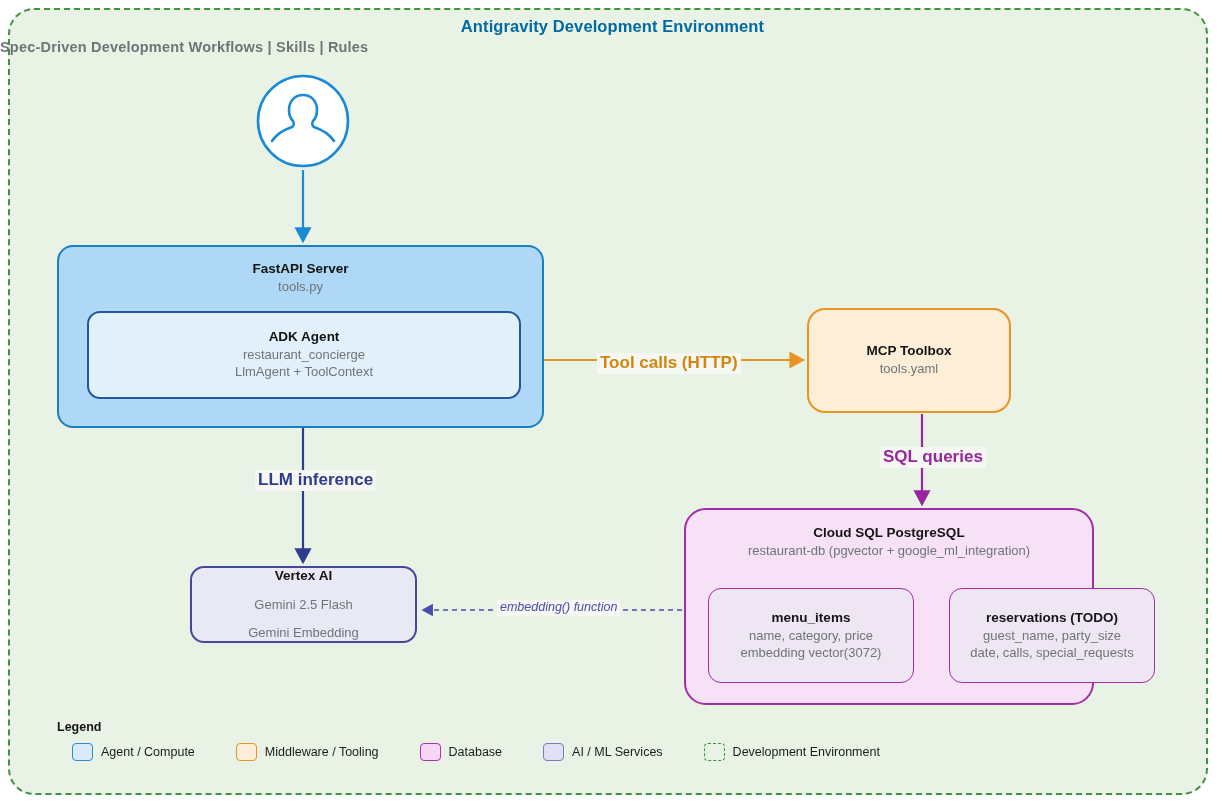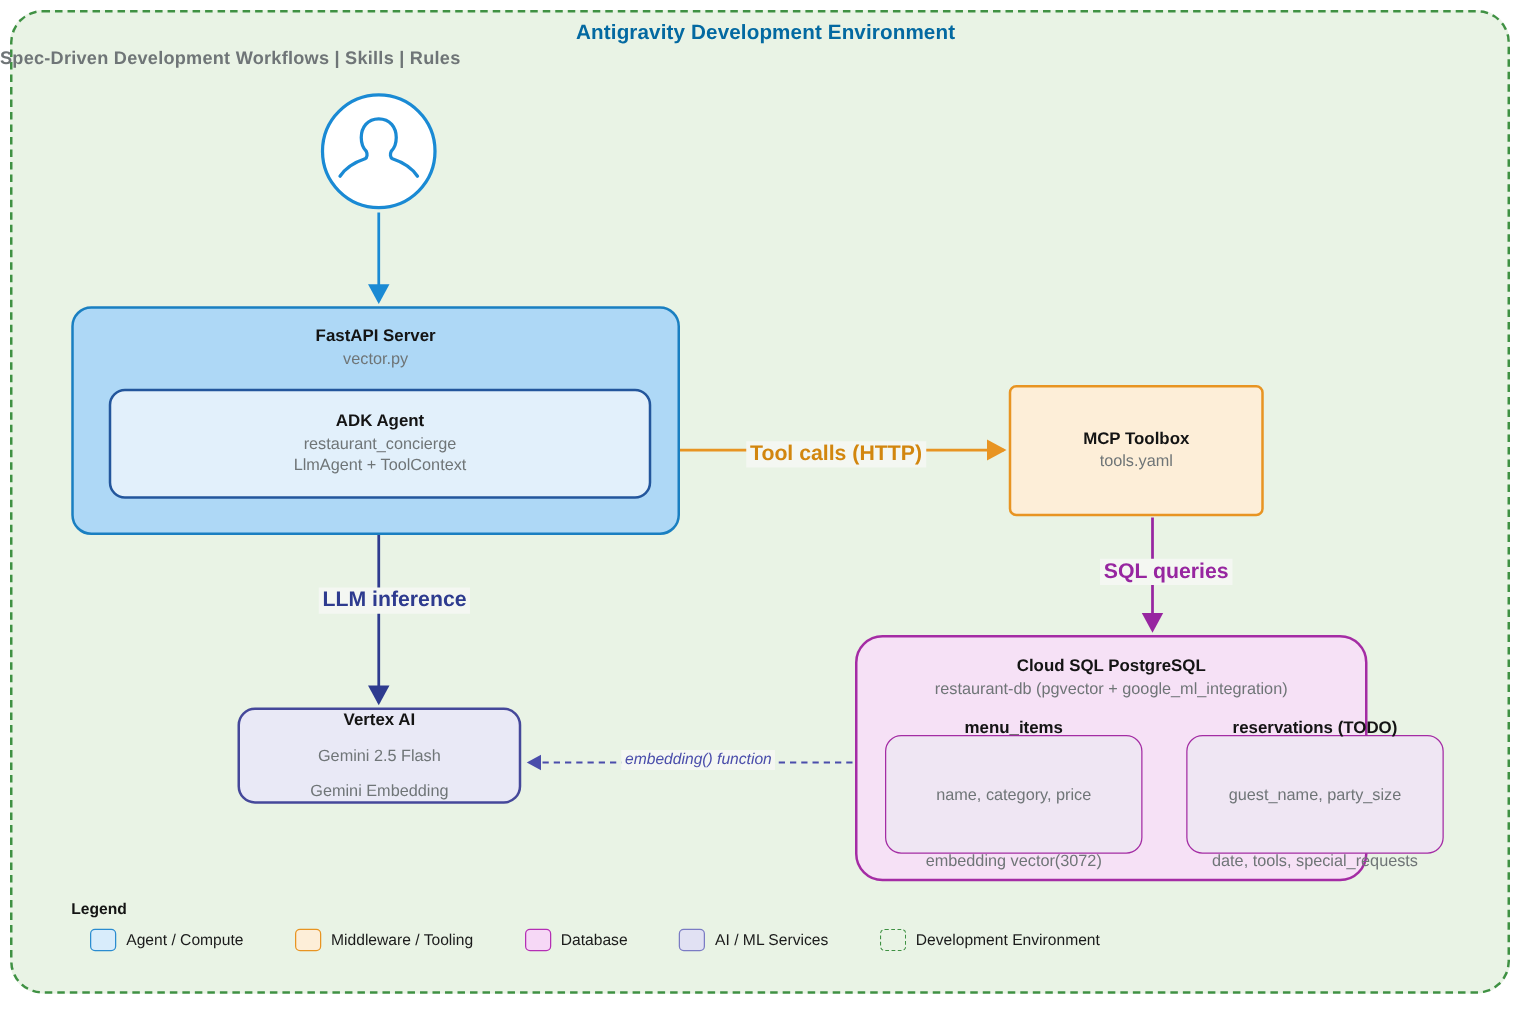--- a/index.html
+++ b/index.html
@@ -92,21 +92,21 @@
     border-radius: 13px;
     justify-content: center;
     text-align: center;
   }
 
   
   .box-mcp {
     left: 807px; top: 308px; width: 204px; height: 105px;
     background: #fdeed8;
     border: 2.5px solid #e89422;
-    border-radius: 6px;
+    border-radius: 18px;
     justify-content: center;
   }
 
   
   .box-vertex {
     left: 190px; top: 566px; width: 227px; height: 77px;
     background: #e9e9f6;
     border: 2.5px solid #45489a;
     border-radius: 14px;
     justify-content: space-between;
@@ -119,21 +119,20 @@
     border: 2.5px solid #a42ca4;
     border-radius: 22px;
     padding-top: 15px;
   }
   .box-table {
     top: 588px; width: 206px; height: 95px;
     background: #efe6f3;
     border: 1.8px solid #a42ca4;
     border-radius: 13px;
     justify-content: center;
-    gap: 36px;
   }
   .box-menu-items { left: 708px; }
   .box-reservations { left: 937px; margin-left: 12px; }
 
   
   .user-icon {
     position: absolute;
     left: 255px;
     top: 73px;
     width: 96px;
@@ -253,21 +252,21 @@
   <svg class="user-icon" viewBox="0 0 96 96">
     <circle cx="48" cy="48" r="45" fill="#ffffff" stroke="#1a8ad4" stroke-width="2.6"></circle>
     <path d="M48 22 c-9 0 -14 7 -14 15 c0 5 2 9 4 11 c1 2 1 5 -1 6
              c-9 3 -16 8 -20 14
              M48 22 c9 0 14 7 14 15 c0 5 -2 9 -4 11 c-1 2 -1 5 1 6
              c9 3 16 8 20 14" fill="none" stroke="#1a8ad4" stroke-width="2.6" stroke-linecap="round"></path>
   </svg>
 
   <div class="node box-fastapi">
     <div class="node-title">FastAPI Server</div>
-    <div class="node-sub">vector.py</div>
+    <div class="node-sub">tools.py</div>
   </div>
 
   <div class="node box-adk">
     <div class="node-title">ADK Agent</div>
     <div class="node-sub">restaurant_concierge</div>
     <div class="node-sub">LlmAgent + ToolContext</div>
   </div>
 
   <div class="node box-mcp">
     <div class="node-title">MCP Toolbox</div>
@@ -287,21 +286,21 @@
 
   <div class="node box-table box-menu-items">
     <div class="node-title">menu_items</div>
     <div class="node-sub">name, category, price</div>
     <div class="node-sub">embedding vector(3072)</div>
   </div>
 
   <div class="node box-table box-reservations">
     <div class="node-title">reservations (TODO)</div>
     <div class="node-sub">guest_name, party_size</div>
-    <div class="node-sub">date, tools, special_requests</div>
+    <div class="node-sub">date, calls, special_requests</div>
   </div>
 
   <div class="edge-label lbl-tool-calls">Tool calls (HTTP)</div>
   <div class="edge-label lbl-llm">LLM inference</div>
   <div class="edge-label lbl-sql">SQL queries</div>
   <div class="edge-label lbl-embedding">embedding() function</div>
 
   <div class="legend-title">Legend</div>
   <div class="legend-row">
 

